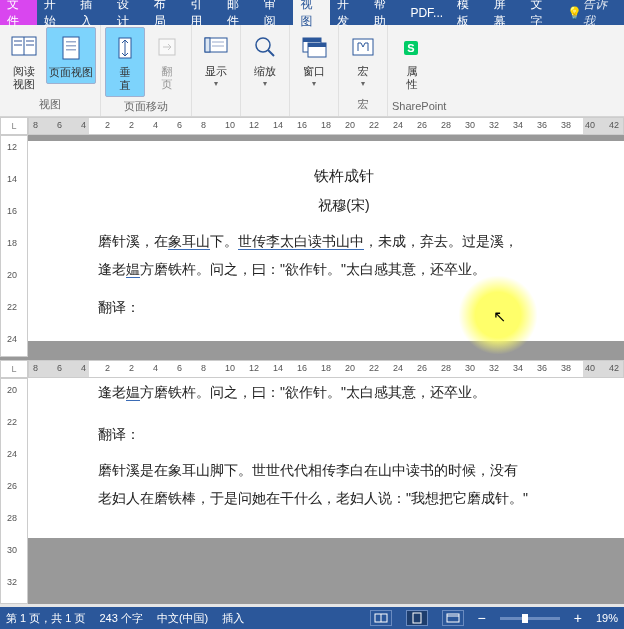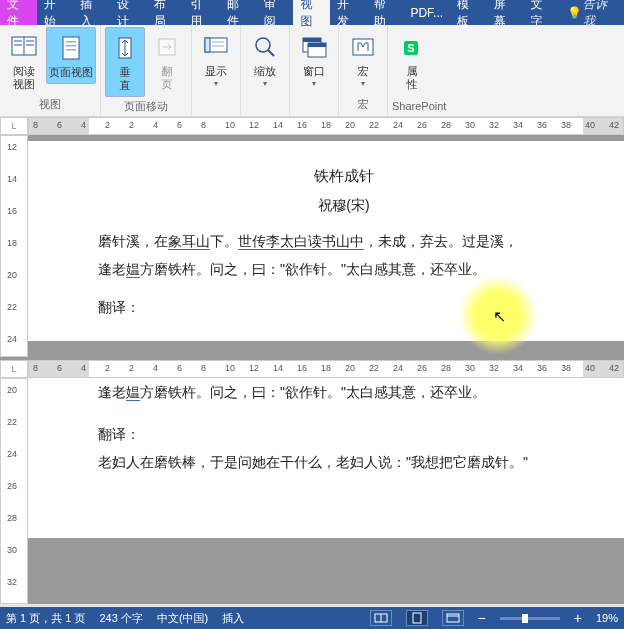--- a/index.html
+++ b/index.html
@@ -306,20 +306,21 @@
       <span class="vtick" style="top: 70px;">24</span>
       <span class="vtick" style="top: 102px;">26</span>
       <span class="vtick" style="top: 134px;">28</span>
       <span class="vtick" style="top: 166px;">30</span>
       <span class="vtick" style="top: 198px;">32</span>
     </div>
   <div class="page-pane">
     <div class="page" style="margin-top:-20px">
       <p><span>逢老</span><span class="underline-blue">媪</span><span>方磨铁杵。问之，曰："欲作针。"太白感其意，还卒业。</span></p>
       <p style="margin-top:14px">翻译：</p>
+      <p style="margin-top:8px">磨针溪是在象耳山脚下。世世代代相传李白在山中读书的时候，没有</p>
       <p>老妇人在磨铁棒，于是问她在干什么，老妇人说："我想把它磨成针。"</p>
     </div>
   </div>
 </div>
 
 <div class="statusbar">
   <span class="sitem">第 1 页，共 1 页</span>
   <span class="sitem">243 个字</span>
   <span class="sitem">中文(中国)</span>
   <span class="sitem">插入</span>

